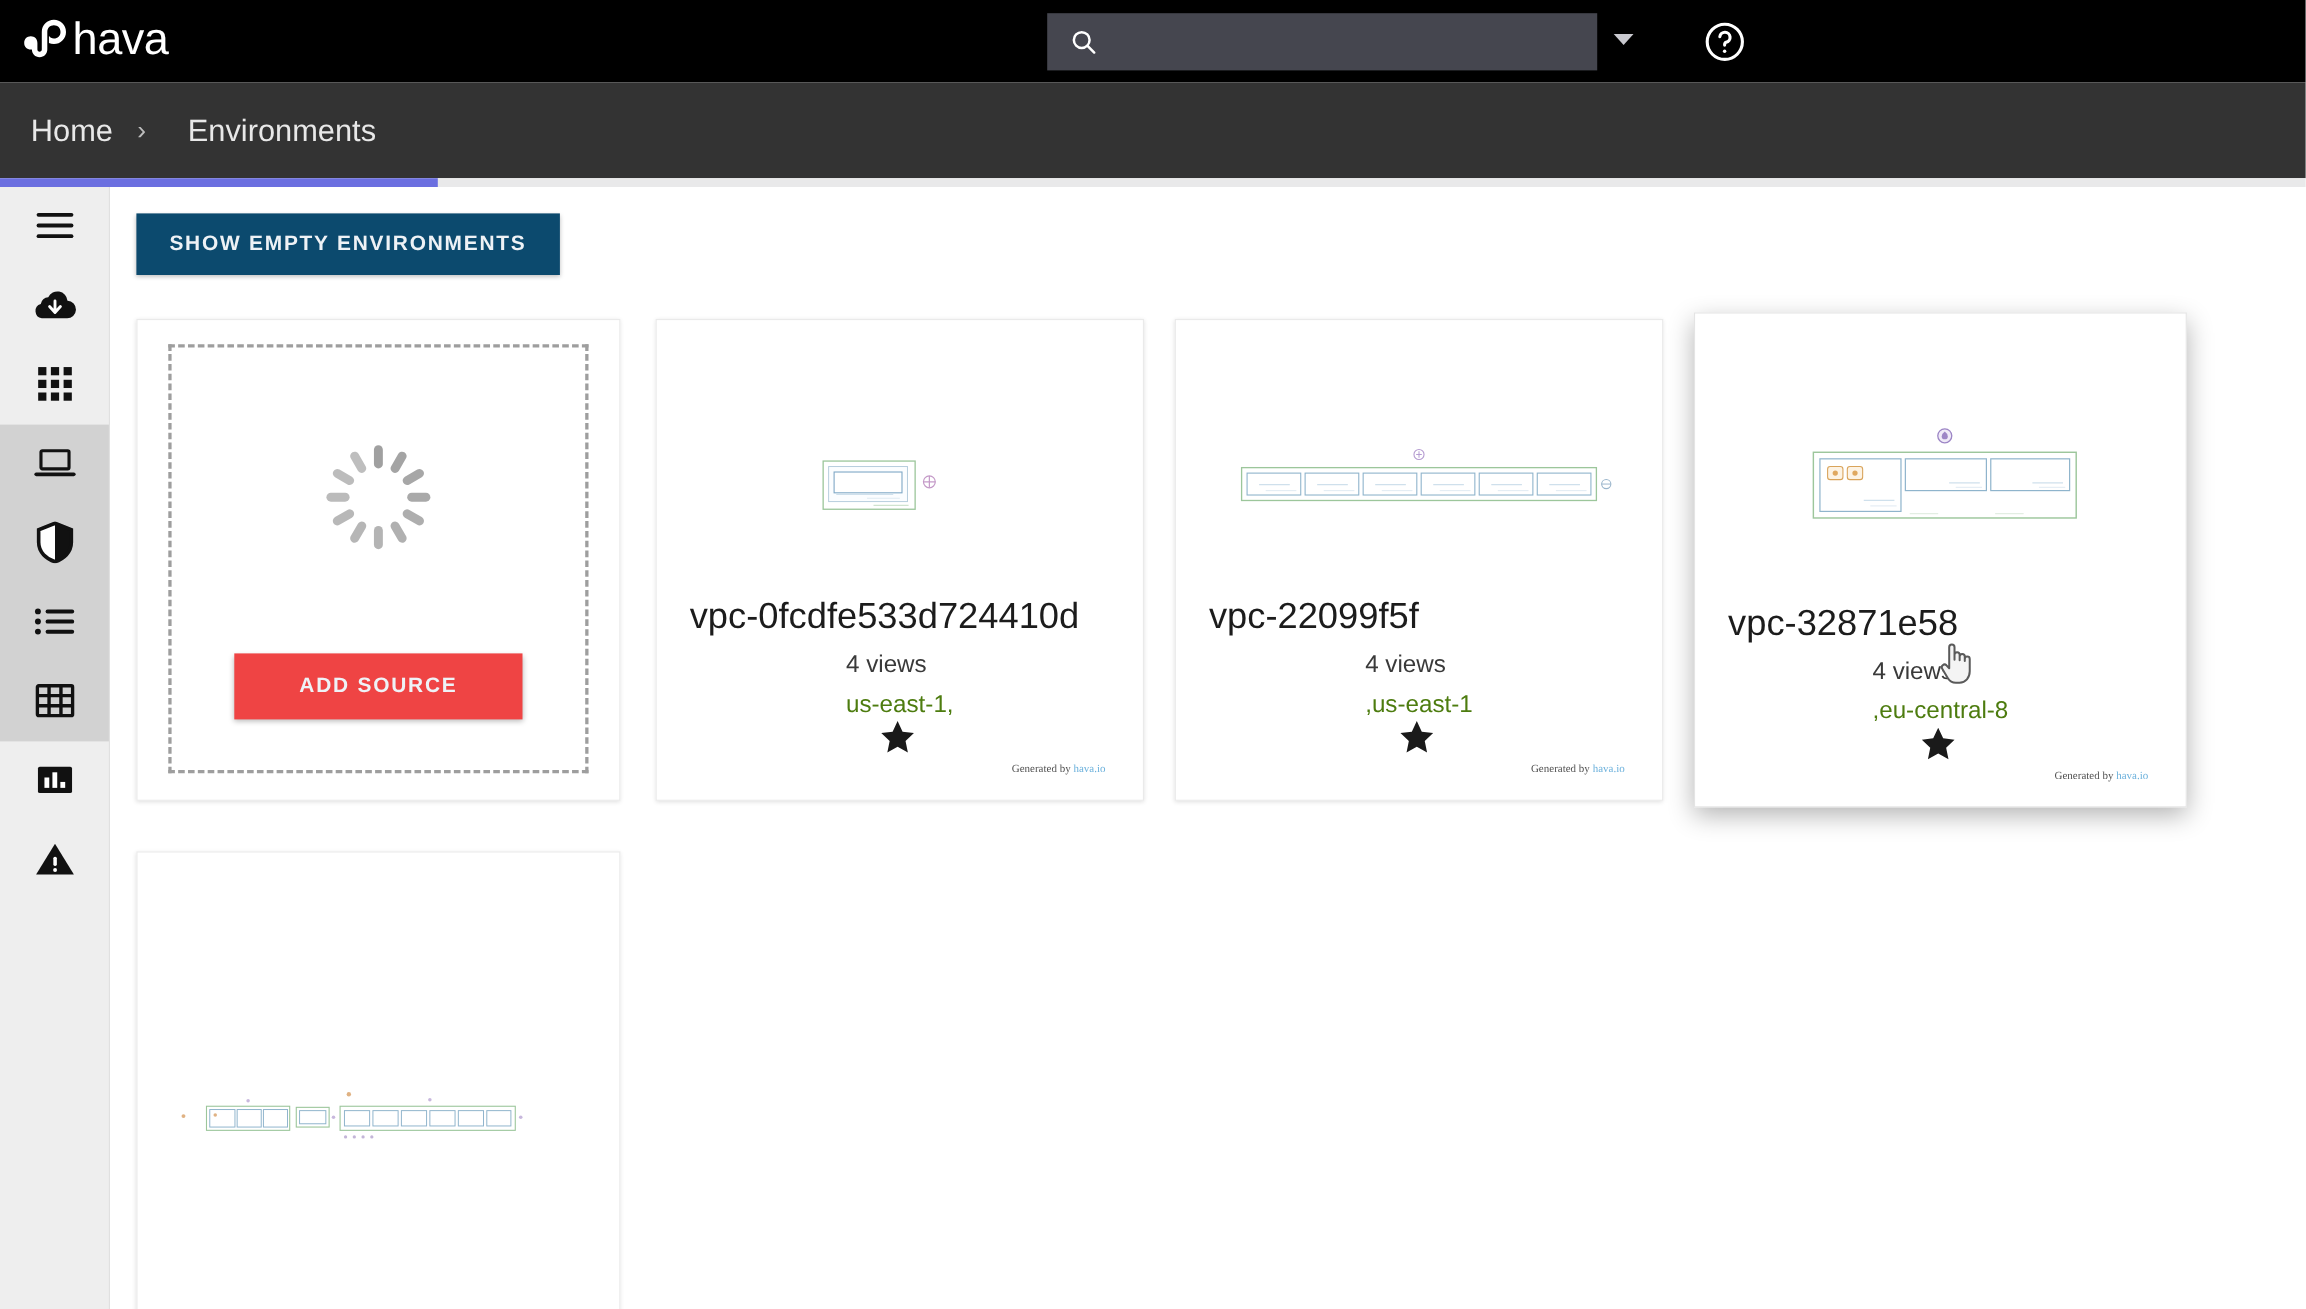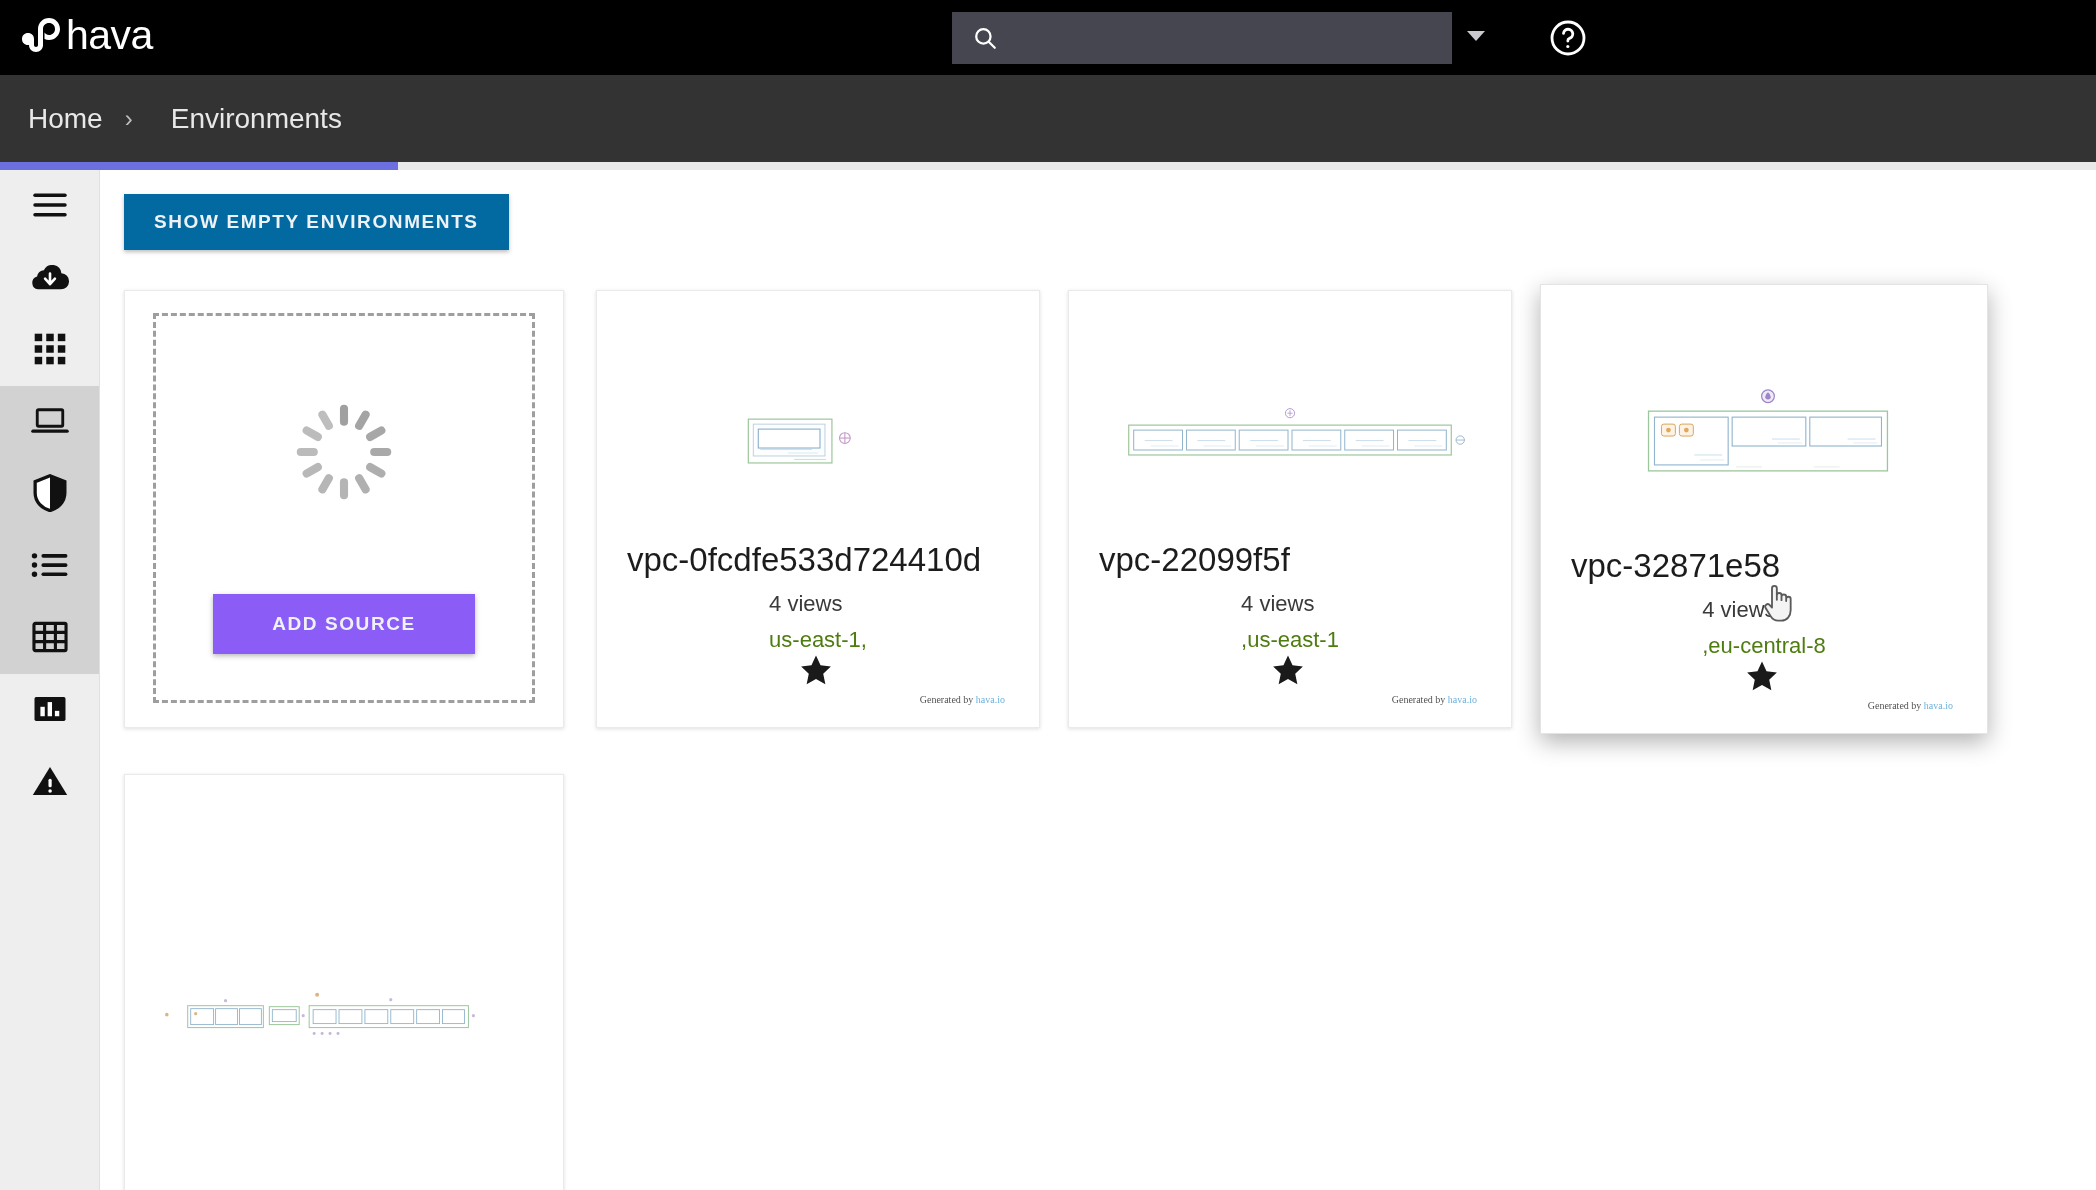--- a/index.html
+++ b/index.html
@@ -142,21 +142,21 @@
     width: 1996px; height: 1020px;
     background: #ffffff;
     overflow: hidden;
   }
 
   .show-empty-btn {
     position: absolute;
     left: 24px; top: 24px;
     height: 56px;
     padding: 0 30px;
-    background: #0369a1;
+    background: #0c4a6e;
     color: #eef2f6;
     border: none;
     font-family: "Liberation Sans", sans-serif;
     font-size: 19px;
     font-weight: 600;
     letter-spacing: 1.6px;
     box-shadow: 0 2px 4px rgba(0,0,0,0.26);
     cursor: pointer;
   }
 
@@ -241,21 +241,21 @@
   }
   .spinner { margin-bottom: 112px; }
   .spinner svg { display: block; }
   .add-source-btn {
     position: absolute;
     left: 50%;
     transform: translateX(-50%);
     bottom: 46px;
     width: 262px;
     height: 60px;
-    background: #8b5cf6;
+    background: #ef4444;
     color: #eef2f6;
     border: none;
     font-family: "Liberation Sans", sans-serif;
     font-size: 19px;
     font-weight: 600;
     letter-spacing: 1.6px;
     box-shadow: 0 2px 5px rgba(0,0,0,0.28);
     cursor: pointer;
   }
 

